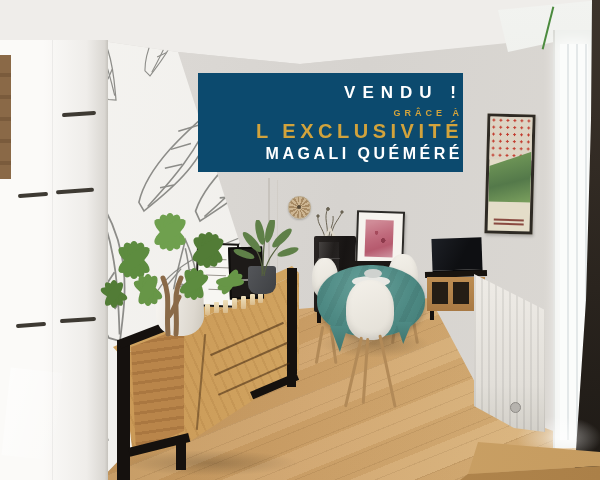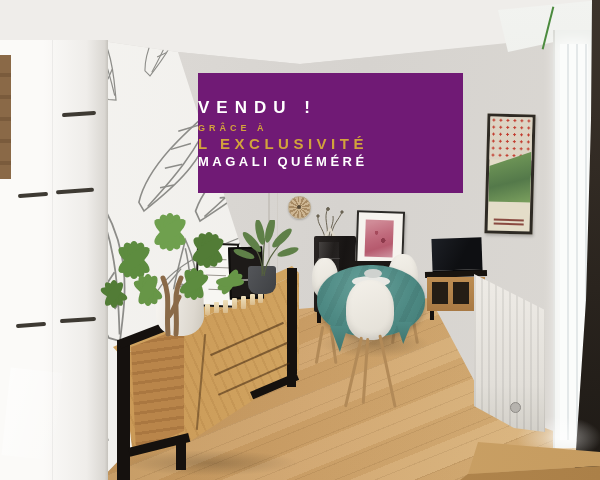--- a/index.html
+++ b/index.html
@@ -140,28 +140,28 @@
     background:linear-gradient(180deg,#f0e2bd,#d9ba8a);}
   .pot-white{left:156px;top:289px;width:48px;height:47px;transform:rotate(-2deg);
     background:linear-gradient(100deg,#f8f6f2,#ddd8cf 75%,#cbc6bb);
     border-radius:5px 5px 44% 44%;}
   .pot-dark{left:248px;top:266px;width:28px;height:28px;background:linear-gradient(120deg,#54565a,#3e4043);
     border-radius:3px 3px 35% 35%;}
 
   .shadow{position:absolute;border-radius:50%;background:radial-gradient(ellipse,rgba(0,0,0,.20),rgba(0,0,0,0) 70%);}
 
   
-  .banner{left:198px;top:73px;width:265px;height:120px;background:#701a75;
-    display:flex;flex-direction:column;align-items:flex-start;justify-content:center;
+  .banner{left:198px;top:73px;width:265px;height:99px;background:#0c4a6e;
+    display:flex;flex-direction:column;align-items:flex-end;justify-content:center;
     gap:2px;text-align:center;z-index:40;}
   .banner div{font-weight:bold;white-space:nowrap;}
   .b1{font-size:17px;letter-spacing:7px;color:#ffffff;margin-bottom:3px;}
   .b2{font-size:9px;letter-spacing:4px;color:#d2a33c;}
-  .b3{font-size:15px;letter-spacing:4.5px;color:#d2a33c;}
-  .b4{font-size:13px;letter-spacing:3.5px;color:#ffffff;}
+  .b3{font-size:20px;letter-spacing:4.5px;color:#d2a33c;}
+  .b4{font-size:16px;letter-spacing:3.5px;color:#ffffff;}
   .b5{font-size:10.5px;letter-spacing:4.5px;color:#ffffff;}
 
   
   .watermark{left:150px;top:338px;width:300px;text-align:center;z-index:41;
     font-family:"DejaVu Serif", serif;font-style:italic;font-weight:bold;
     font-size:21px;color:#ffffff;opacity:.93;letter-spacing:1px;
     text-shadow:0 0 3px rgba(255,255,255,.35);}
 </style>
 </head>
 <body>

